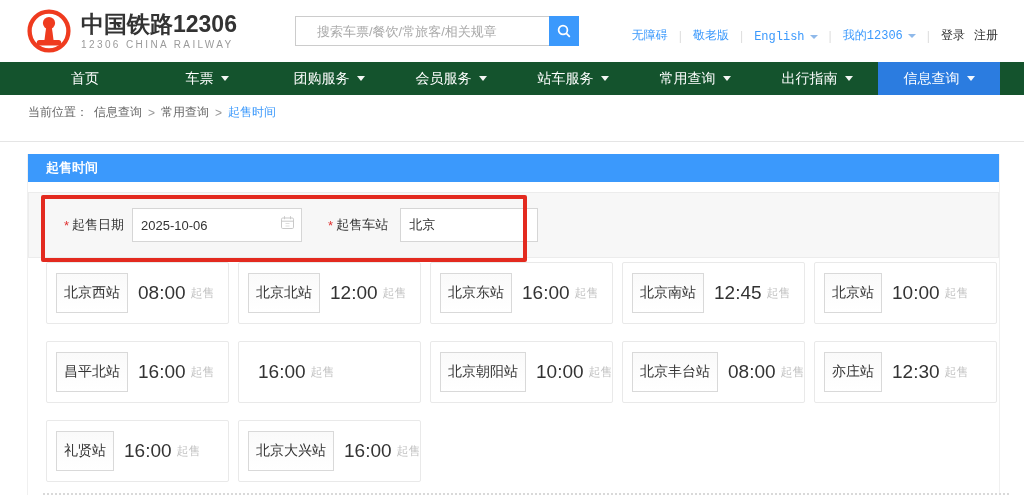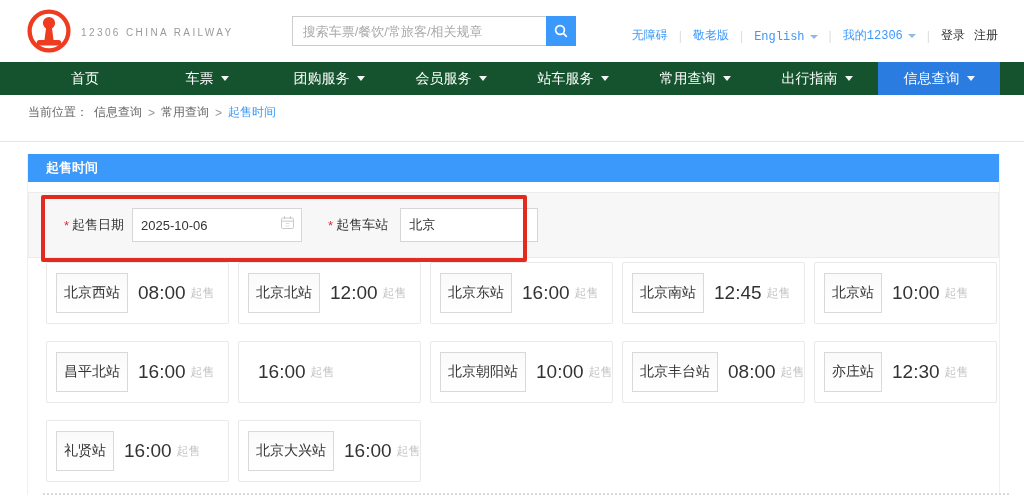--- a/index.html
+++ b/index.html
@@ -12,21 +12,21 @@
   
   .header { height:62px; display:flex; align-items:center; position:relative; }
   .logo-wrap { display:flex; align-items:center; margin-left:26px; cursor:pointer; }
   .logo-svg { width:46px; height:46px; display:block; }
   .logo-text { margin-left:9px; }
   .logo-title { font-size:23px; font-weight:bold; color:#333; line-height:1.05; white-space:nowrap; }
   .logo-subtitle { font-size:10px; color:#9a9a9a; letter-spacing:2.4px; margin-top:3px; white-space:nowrap; }
   .search-wrap { display:flex; align-items:center; margin-left:58px; }
   .search-input {
     width:254px; height:30px; border:1px solid #ccc; border-right:none;
-    padding:0 10px; font-size:13px; color:#666; outline:none;
+    padding:0 21px; font-size:13px; color:#666; outline:none;
     font-family:"Liberation Sans","DejaVu Sans",sans-serif;
   }
   .search-input::placeholder { color:#aaa; }
   .search-btn { width:30px; height:30px; background:#3B99FC; border:none; display:flex;
     align-items:center; justify-content:center; cursor:pointer; padding:0; }
   .top-links { position:absolute; right:26px; top:0; height:44px; display:flex; align-items:flex-end;
     font-size:12px; gap:9px; white-space:nowrap;font-family:Liberation Mono, monospace; }
   .tl-link { color:#3B99FC; cursor:pointer; display:flex; align-items:center; }
   .tl-plain { color:#333; cursor:pointer; }
   .tl-sep { color:#ddd; }
@@ -82,20 +82,21 @@
   <div class="logo-wrap">
     <span>
       <svg class="logo-svg" viewBox="0 0 64 64">
         <circle cx="32" cy="32" r="27" fill="none" stroke="#EF3B1F" stroke-width="6"></circle>
         <circle cx="32" cy="21" r="8.5" fill="#EF3B1F"></circle>
         <path d="M28 27 L36 27 L38.5 46 L25.5 46 Z" fill="#EF3B1F"></path>
         <rect x="15" y="44.5" width="34" height="7.5" rx="3.5" fill="#EF3B1F"></rect>
       </svg>
     </span>
     <div class="logo-text">
+      <div class="logo-title">中国铁路12306</div>
       <div class="logo-subtitle">12306 CHINA RAILWAY</div>
     </div>
   </div>
 
   <div class="search-wrap">
     <input class="search-input" type="text" placeholder="搜索车票/餐饮/常旅客/相关规章" style="">
     <button class="search-btn">
       <span style="line-height:0">
         <svg width="16" height="16" viewBox="0 0 16 16">
           <circle cx="7" cy="7" r="4.4" fill="none" stroke="#fff" stroke-width="1.7"></circle>

